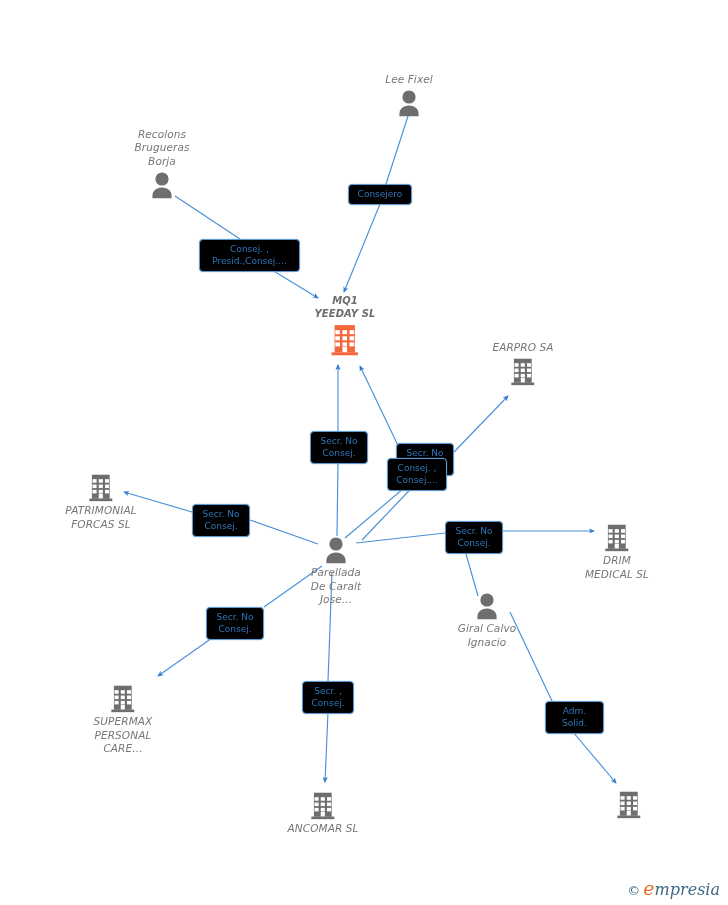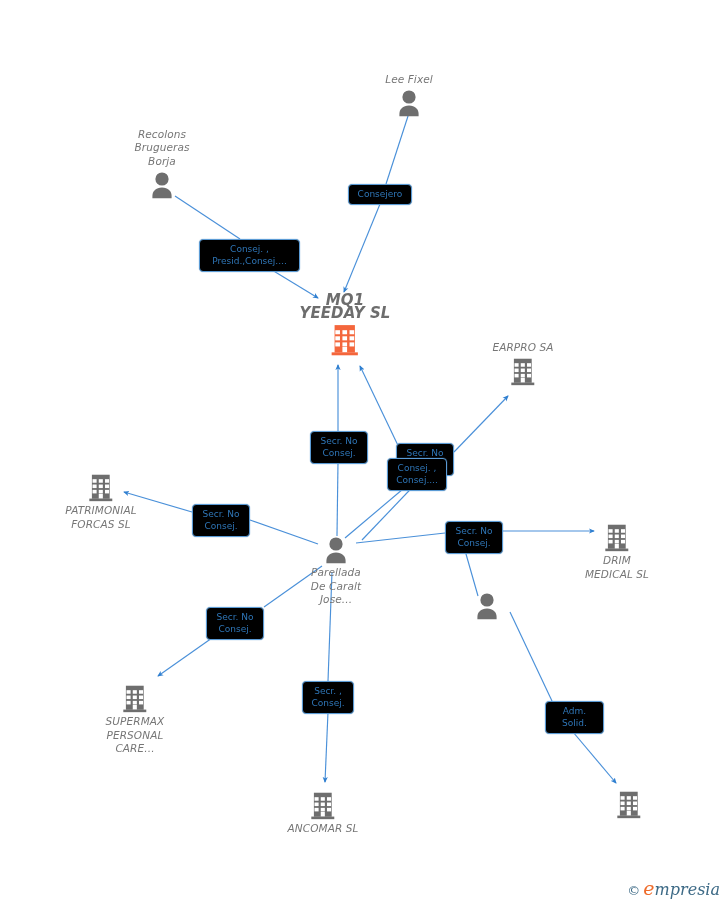--- a/index.html
+++ b/index.html
@@ -44,21 +44,21 @@
     line-height: 13.5px;
     letter-spacing: 0.1px;
     white-space: pre-line;
     font-style: italic;
   }
   .node.caption-above .caption { margin-bottom: 2px; }
   .node.caption-below .caption { margin-top: 1px; }
   .node.main .caption {
     font-weight: bold;
     color: #6d6d6d;
-    font-size: 15px;
+    font-size: 10px;
     line-height: 13px;
   }
   
   .rel {
     position: absolute;
     box-sizing: border-box;
     background: #000000;
     border: 1.3px solid #5b9bd5;
     border-radius: 4px;
     color: #2e75b6;
@@ -228,22 +228,24 @@
           </svg></span>
         <span class="caption">Parellada
 De Caralt
 Jose...</span>
       </div>
       <div class="node caption-below" style="left: 487px; top: 591px;">
         <span class="glyph"><svg width="28" height="30" viewBox="0 0 28 30" aria-hidden="true">
             <circle cx="14" cy="9" r="6.6" fill="#6e6e6e"></circle>
             <path d="M14 17.4c-6.1 0-9.6 3.6-9.6 8.4 0 1.4 0 2.4 0 2.4h19.2s0-1 0-2.4c0-4.8-3.5-8.4-9.6-8.4z" fill="#6e6e6e"></path>
           </svg></span>
-      </div>
-      <div class="node caption-below" style="left: 135px; top: 683px; text-align: center;">
+        <span class="caption">Giral Calvo
+Ignacio</span>
+      </div>
+      <div class="node caption-below" style="left: 123px; top: 683px; text-align: center;">
         <span class="glyph"><svg width="27.6" height="31.28" viewBox="0 0 31 34" aria-hidden="true">
             <rect x="5.5" y="2.5" width="20" height="27" fill="#6e6e6e"></rect>
             <rect x="6.2" y="7.5" width="4.6" height="4" fill="#ffffff"></rect>
             <rect x="13.2" y="7.5" width="4.6" height="4" fill="#ffffff"></rect>
             <rect x="20.2" y="7.5" width="4.6" height="4" fill="#ffffff"></rect>
             <rect x="6.2" y="13.5" width="4.6" height="4" fill="#ffffff"></rect>
             <rect x="13.2" y="13.5" width="4.6" height="4" fill="#ffffff"></rect>
             <rect x="20.2" y="13.5" width="4.6" height="4" fill="#ffffff"></rect>
             <rect x="6.2" y="19.5" width="4.6" height="4" fill="#ffffff"></rect>
             <rect x="13.2" y="19.5" width="4.6" height="4" fill="#ffffff"></rect>

